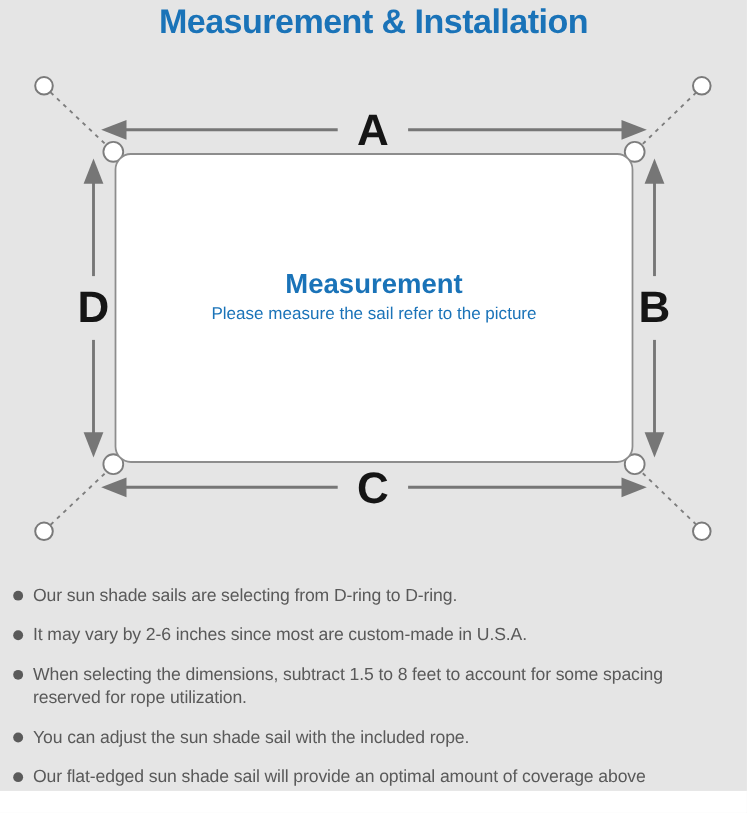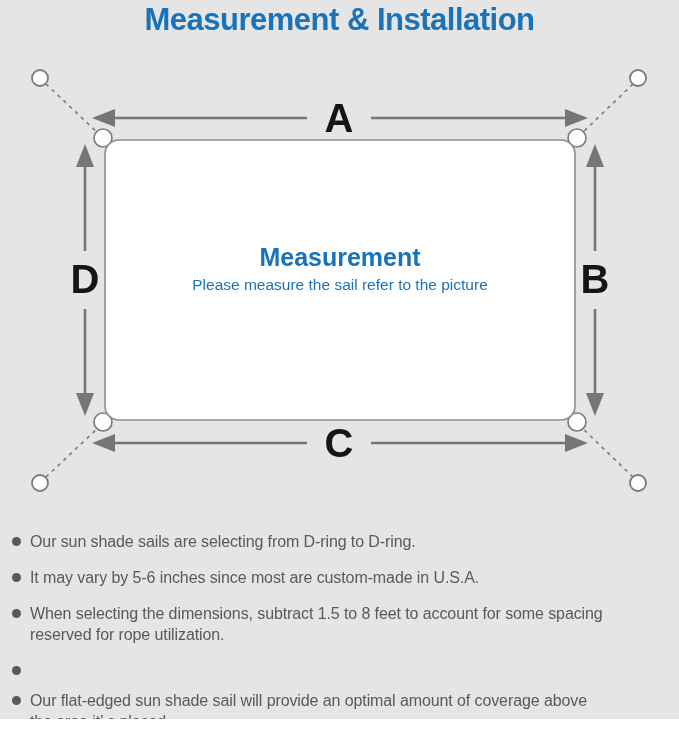--- a/index.html
+++ b/index.html
@@ -84,29 +84,30 @@
     <text class="csub" x="340" y="290" text-anchor="middle">Please measure the sail refer to the picture</text>
   </svg>
 
   <div id="bullet-list">
     <div class="bullet">
       <span class="dot"></span>
       <span class="txt">Our sun shade sails are selecting from D-ring to D-ring.</span>
     </div>
     <div class="bullet">
       <span class="dot"></span>
-      <span class="txt">It may vary by 5-6 inches since most are custom-made in U.S.A.</span>
+      <span class="txt">It may vary by 2-6 inches since most are custom-made in U.S.A.</span>
     </div>
     <div class="bullet">
       <span class="dot"></span>
       <span class="txt">When selecting the dimensions, subtract 1.5 to 8 feet to account for some spacing
 reserved for rope utilization.</span>
     </div>
     <div class="bullet">
       <span class="dot"></span>
+      <span class="txt">You can adjust the sun shade sail with the included rope.</span>
     </div>
     <div class="bullet">
       <span class="dot"></span>
       <span class="txt">Our flat-edged sun shade sail will provide an optimal amount of coverage above
 the area it’ s placed.</span>
     </div>
   </div>
 
 </div>
 

